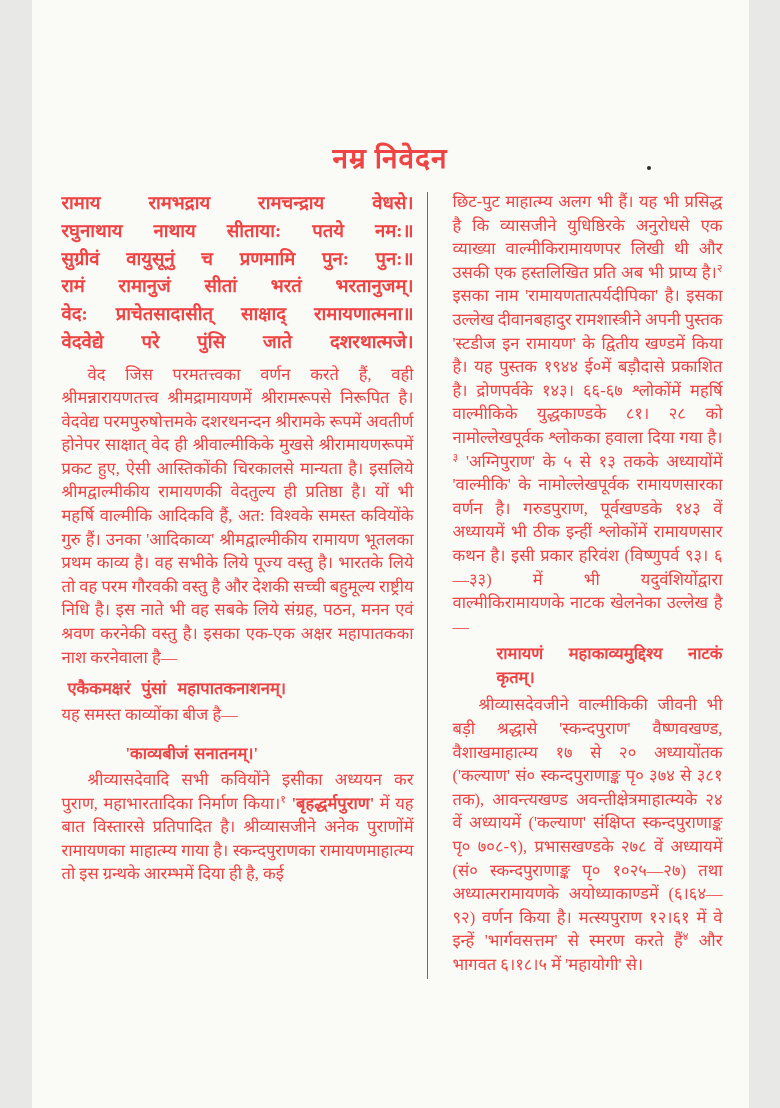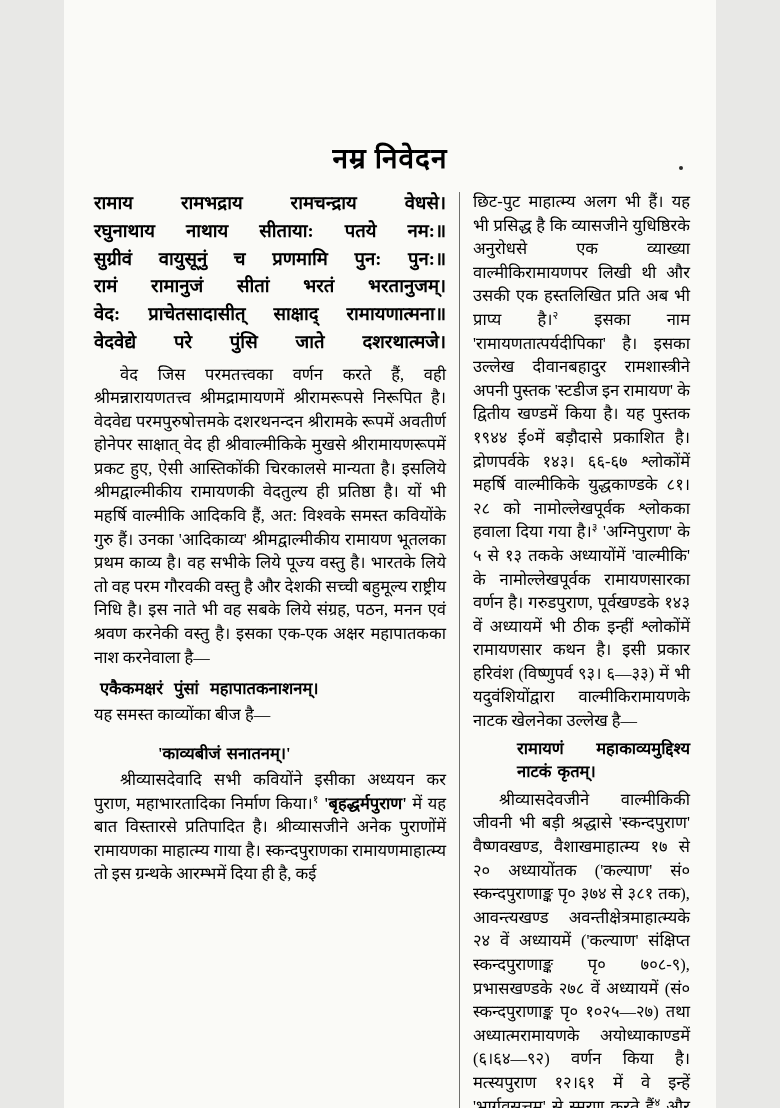--- a/index.html
+++ b/index.html
@@ -2,24 +2,24 @@
 <html><head>
 <meta charset="utf-8">
 <style>
   html, body { margin: 0; padding: 0; }
   body {
     background: #e8e8e6;
     font-family: "Liberation Serif", "DejaVu Serif", serif;
   }
   .page {
     position: relative;
-    width: 652px;
+    width: 717px;
     height: 1108px;
     background: #fafaf7;
-    color: #000000;
+    color: #ef4444;
     overflow: hidden;
     margin: 0 auto;
     font-family: Liberation Serif, serif;
   }
   .scan-dot {
     position: absolute;
     left: 615px; top: 166px;
     width: 4px; height: 4px;
     border-radius: 50%;
     background: #2a2a2a;
@@ -36,21 +36,21 @@
     display: flex;
     padding: 14px 26px 0 30px;
     align-items: stretch;
   }
   .col {
     font-size: 16.5px;
     line-height: 1.43;
     text-align: justify;
   }
   .col.left  { width: 352px; }
-  .col.right { flex: 1; }
+  .col.right { flex: 1; margin-left: 12px; }
   .divider {
     width: 1px;
     background: #6f6f6c;
     margin: 2px 13px 0 13px;
   }
   .verse { font-weight: 700; font-size: 18.5px; line-height: 1.5; margin-bottom: 6px; }
   .verse-line { text-align: justify; text-align-last: justify; }
   .para { margin: 0 0 2px 0; }
   .para.indent { text-indent: 26px; }
   .shloka {

